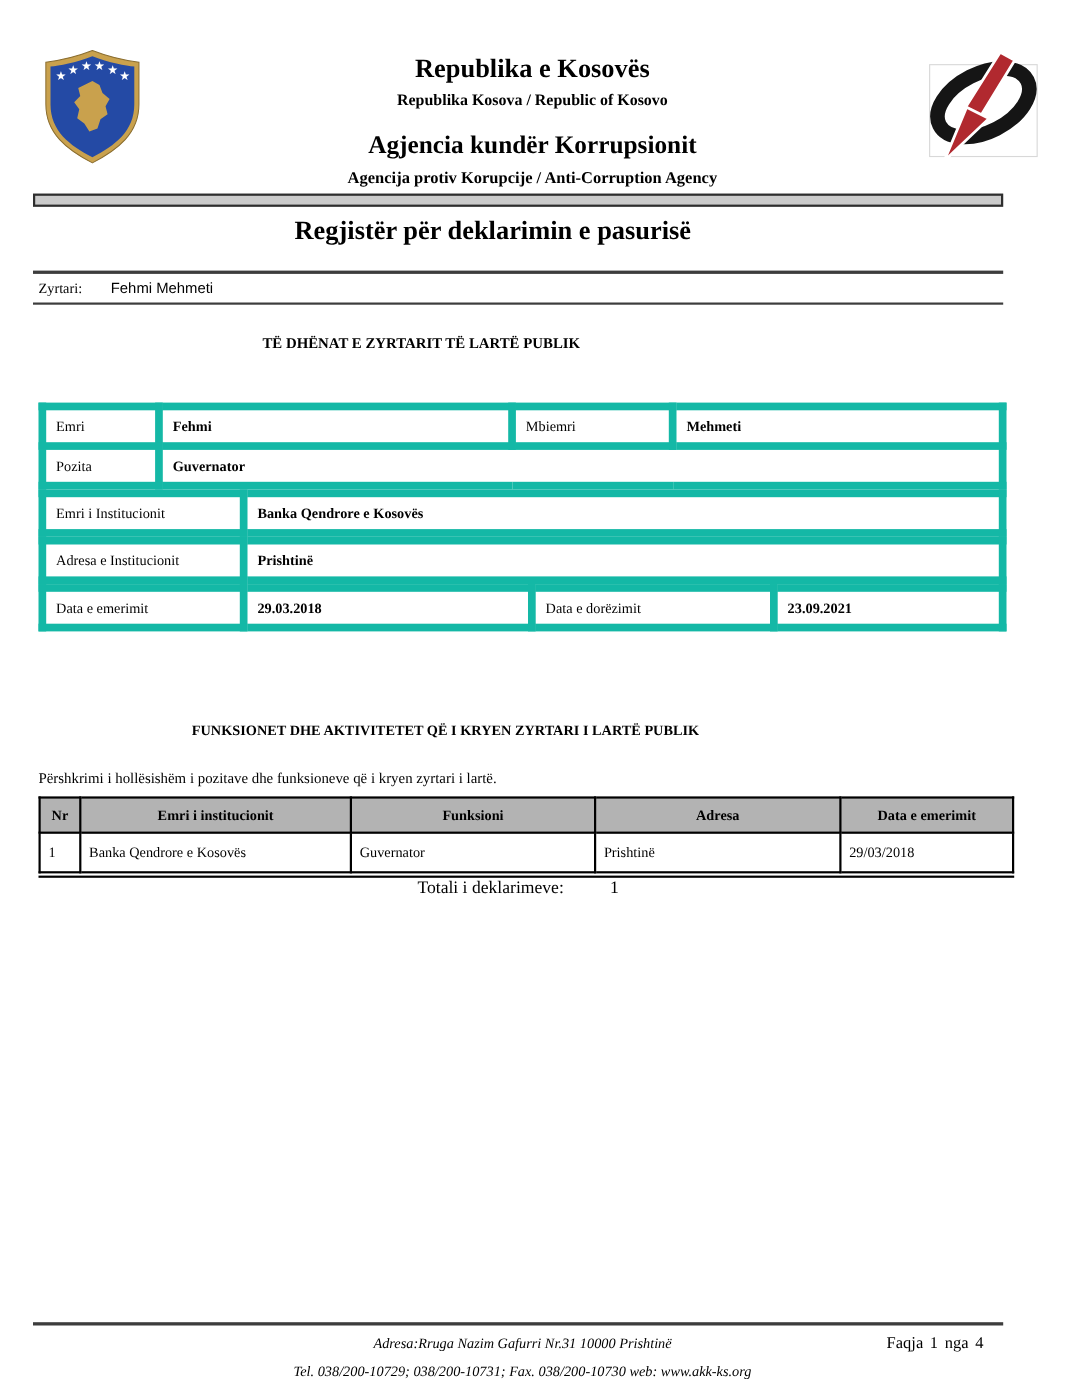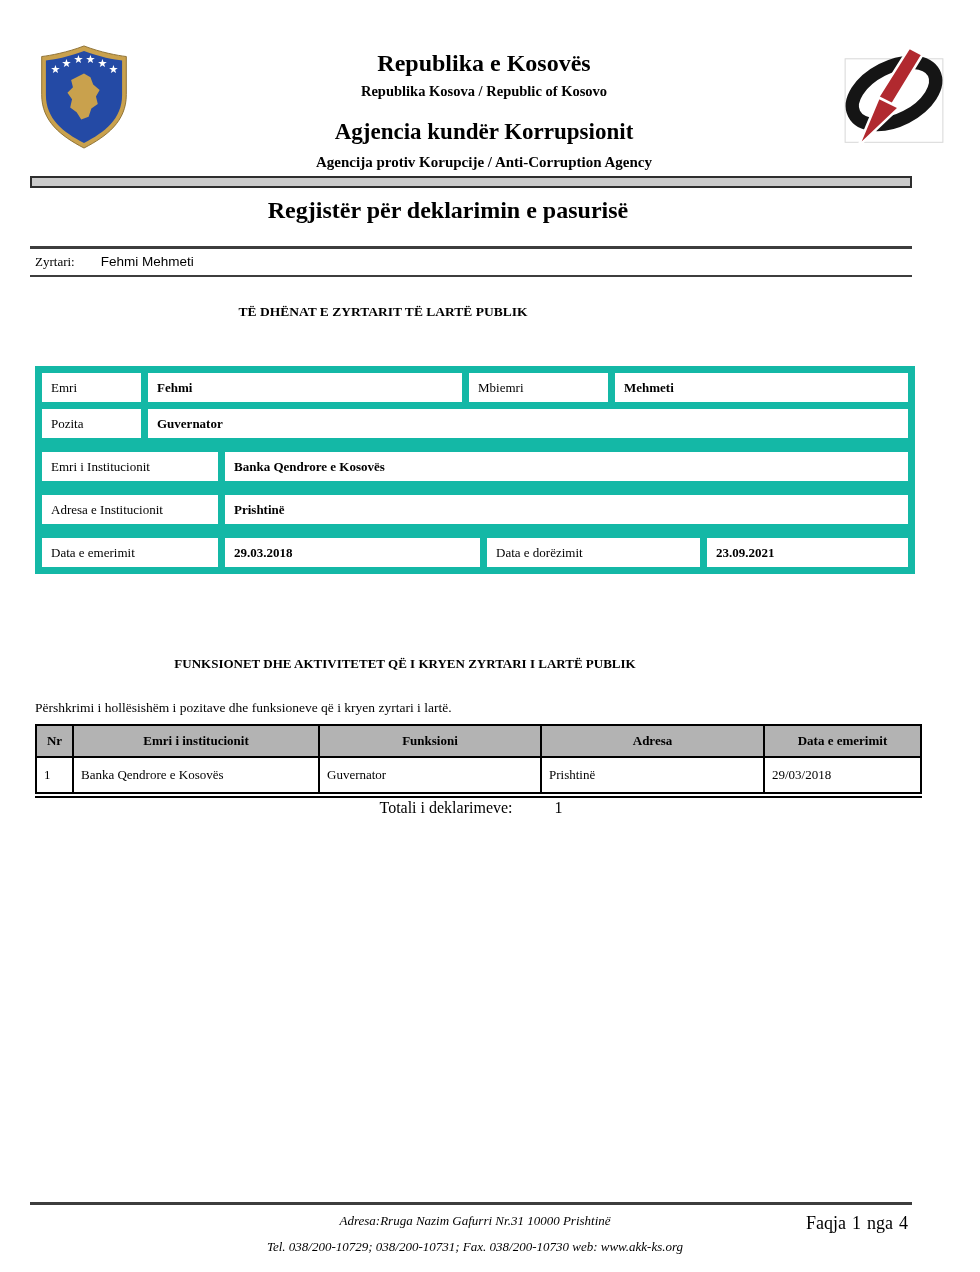--- a/index.html
+++ b/index.html
@@ -51,21 +51,21 @@
            font-size:13px; text-align:center; vertical-align:middle;margin-top:34px; }
   .t2 td { border:2px solid #000; height:36px; padding:2px 7px; font-size:13px; vertical-align:middle; }
 
   .total-line { top:799px; left:35px; width:880px; text-align:center; font-size:16px; padding-right:8px; }
   .total-line .tv { display:inline-block; margin-left:42px; }
 
   
   .foot-rule { top:1202px; left:30px; width:882px; height:3px; }
   .foot-text { top:1208px; left:35px; width:880px; text-align:center; font-style:italic;
                font-size:13px; line-height:26px; }
-  .page-ind { top:1213px; left:803px; font-size:18px; }
+  .page-ind { top:1213px; left:803px; font-size:15px; }
   .page-ind span { margin:0 3px; }
 </style>
 </head>
 <body>
 
 <div class="abs header">
   <svg class="coa" viewBox="0 0 100 115">
     <path d="M50,2 C32,9 13,12.5 4,13.5 L4,55 C4,84 25,100 50,113 C75,100 96,84 96,55 L96,13.5 C87,12.5 68,9 50,2 Z" fill="#c9a14d" stroke="#8a6d2f" stroke-width="1"></path>
     <path d="M50,2 C32,9 13,12.5 4,13.5 L4,55 C4,84 25,100 50,113 C75,100 96,84 96,55 L96,13.5 C87,12.5 68,9 50,2 Z" fill="#244aa5" transform="translate(50,57.5) scale(0.90) translate(-50,-57.5)"></path>
     <text x="19" y="31" font-size="12" fill="#ffffff" text-anchor="middle">★</text>

